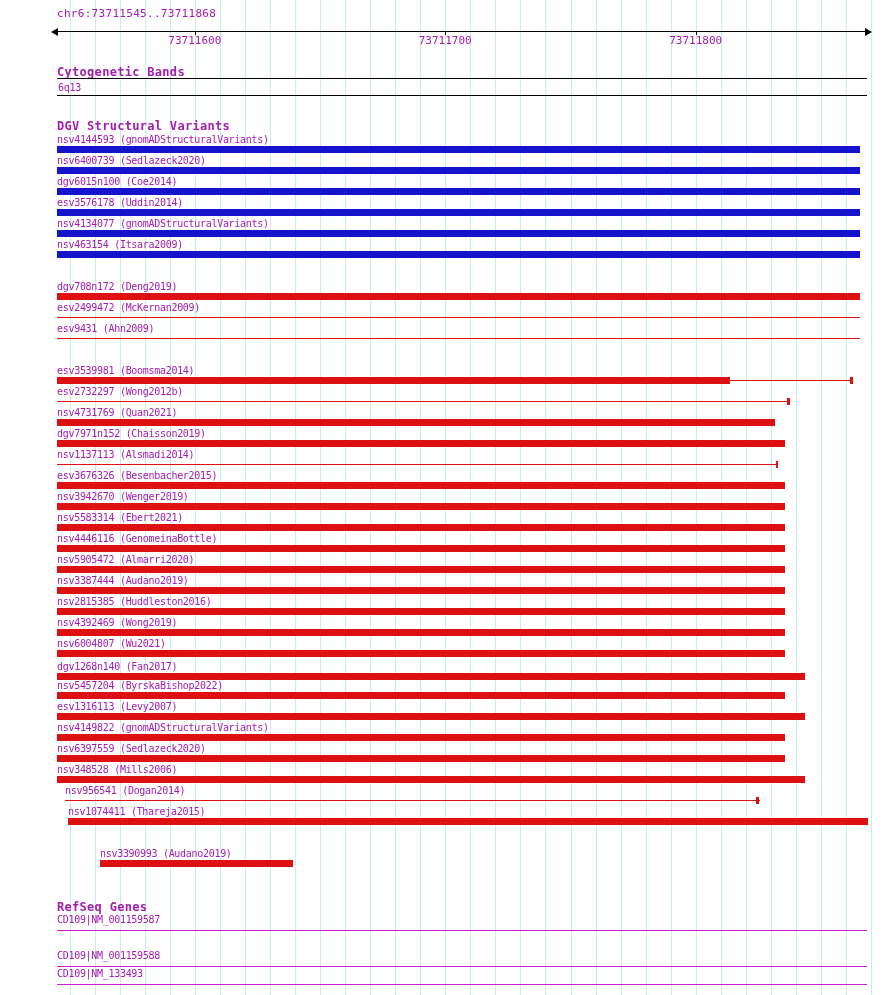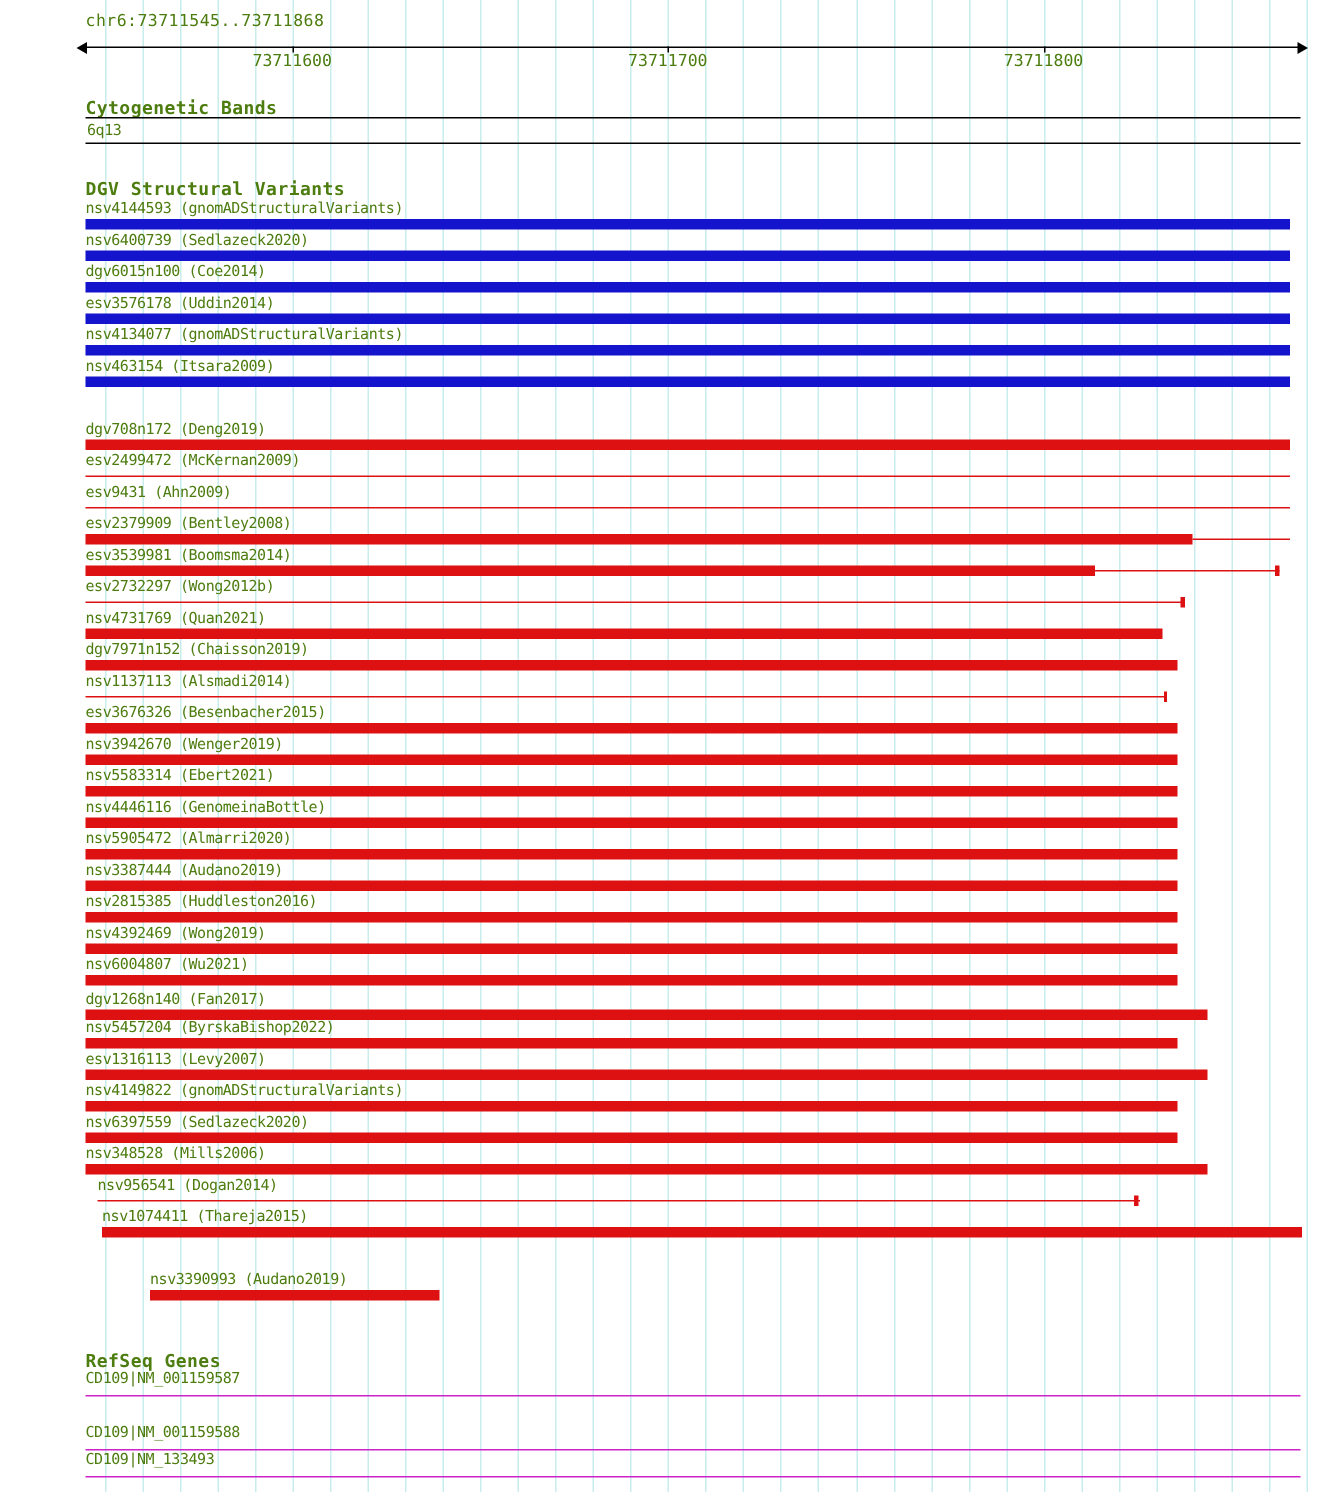--- a/index.html
+++ b/index.html
@@ -1,19 +1,19 @@
 <!DOCTYPE html>
 <html><head>
 <meta charset="utf-8">
 <style>
   * { margin:0; padding:0; box-sizing:border-box; }
   html,body { background:#ffffff; }
   #canvas {
     position:relative; width:890px; height:995px; background:#ffffff;
-    font-family:"DejaVu Sans Mono","Liberation Mono",monospace; color:#4d7c0f;
+    font-family:"DejaVu Sans Mono","Liberation Mono",monospace; color:#a21caf;
     overflow:hidden;
   }
   .gridline { position:absolute; top:0; width:1px; height:995px; }
   .heading { position:absolute; font-weight:bold; font-size:12px; letter-spacing:0.3px; white-space:nowrap; }
   #region-label { position:absolute; left:57px; top:7px; font-size:11px; letter-spacing:0.3px; white-space:nowrap; }
   #ruler-line { position:absolute; left:57px; top:31px; width:809px; height:1px; background:#000; }
   .arr { position:absolute; top:28px; width:0; height:0; border-top:4px solid transparent; border-bottom:4px solid transparent; }
   #arr-left  { left:51px;  border-right:7px solid #000; }
   #arr-right { left:865px; border-left:7px solid #000; }
   .tick-label { position:absolute; top:34px; transform:translateX(-50%); font-size:11px; white-space:nowrap; }
@@ -125,25 +125,20 @@
         <div class="seg seg-thick" style="left: 0px; width: 803px; background: rgb(221, 17, 17);"></div>
       </div>
       <div class="vrow" style="top: 168px;">
         <span class="vlabel" style="left: 0px;">esv2499472 (McKernan2009)</span>
         <div class="seg seg-thin" style="left: 0px; width: 803px; background: rgb(221, 17, 17);"></div>
       </div>
       <div class="vrow" style="top: 189px;">
         <span class="vlabel" style="left: 0px;">esv9431 (Ahn2009)</span>
         <div class="seg seg-thin" style="left: 0px; width: 803px; background: rgb(221, 17, 17);"></div>
       </div>
-      <div class="vrow" style="top: 210px;">
-        <span class="vlabel" style="left: 0px;">esv2379909 (Bentley2008)</span>
-        <div class="seg seg-thick" style="left: 0px; width: 738px; background: rgb(221, 17, 17);"></div>
-        <div class="seg seg-thin" style="left: 738px; width: 65px; background: rgb(221, 17, 17);"></div>
-      </div>
       <div class="vrow" style="top: 231px;">
         <span class="vlabel" style="left: 0px;">esv3539981 (Boomsma2014)</span>
         <div class="seg seg-thick" style="left: 0px; width: 673px; background: rgb(221, 17, 17);"></div>
         <div class="seg seg-thin" style="left: 673px; width: 123px; background: rgb(221, 17, 17);"></div>
         <div class="seg seg-tick" style="left: 793px; width: 3px; background: rgb(221, 17, 17);"></div>
       </div>
       <div class="vrow" style="top: 252px;">
         <span class="vlabel" style="left: 0px;">esv2732297 (Wong2012b)</span>
         <div class="seg seg-thin" style="left: 0px; width: 733px; background: rgb(221, 17, 17);"></div>
         <div class="seg seg-tick" style="left: 730px; width: 3px; background: rgb(221, 17, 17);"></div>

